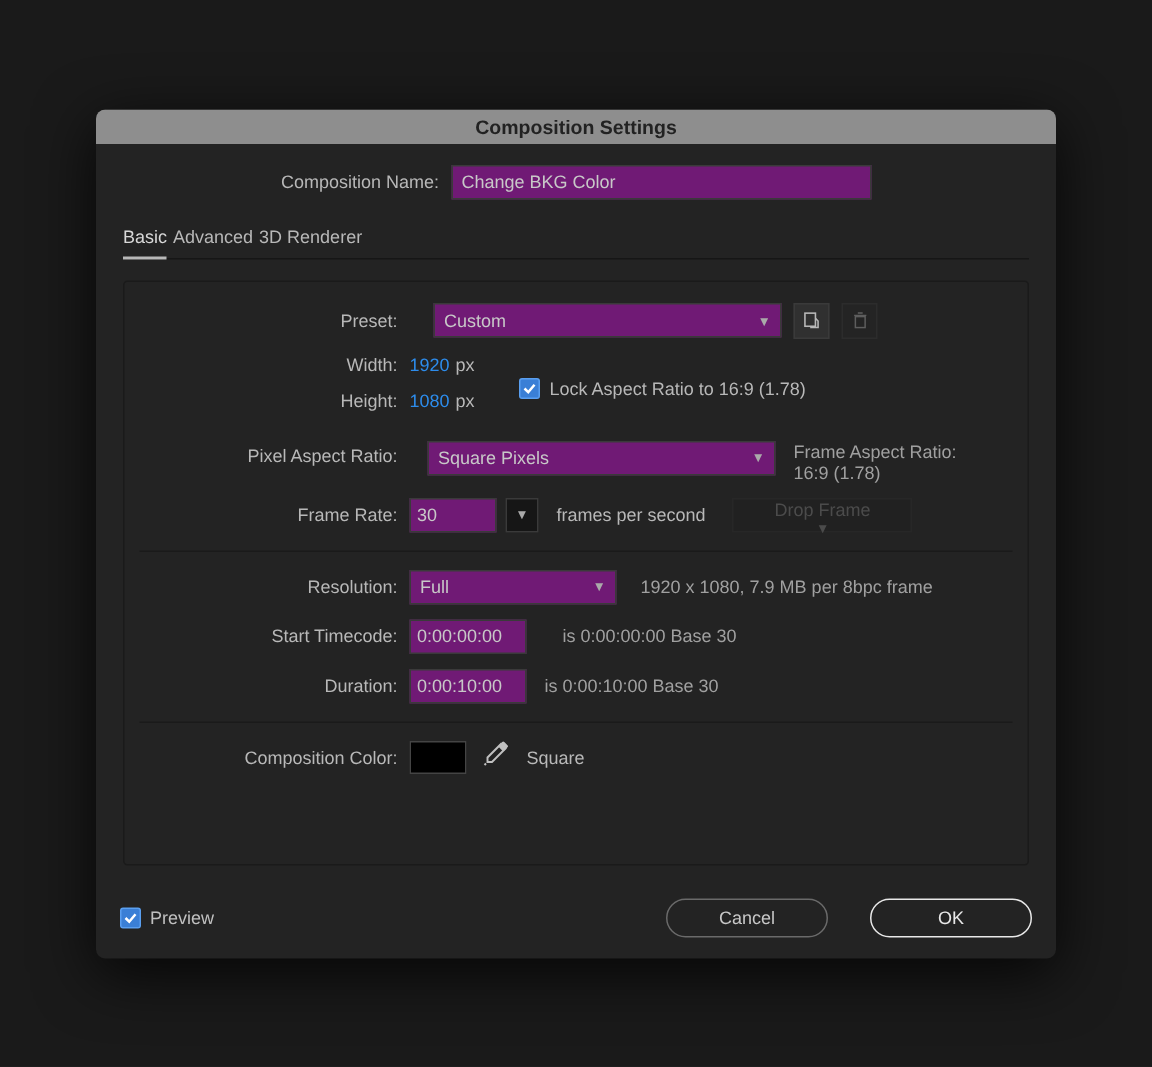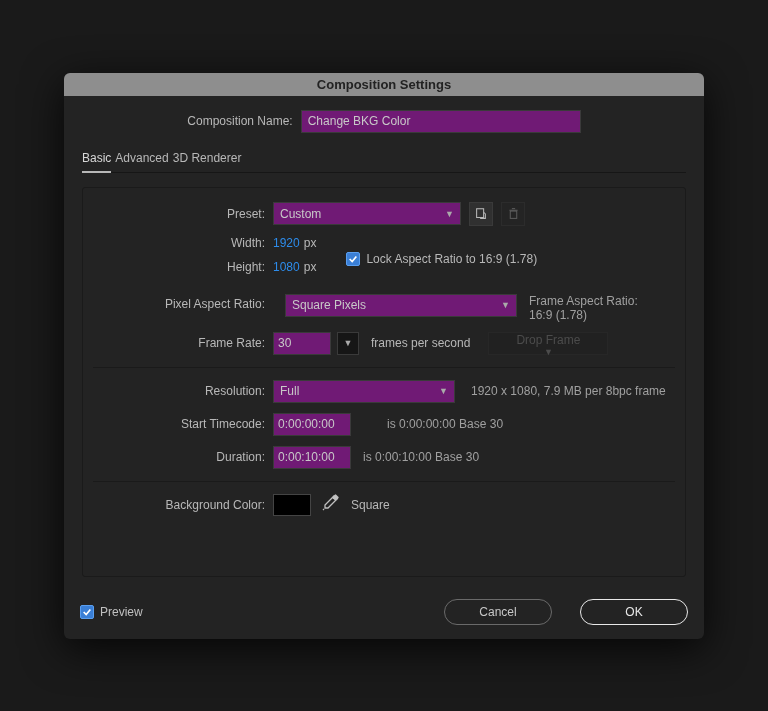--- a/index.html
+++ b/index.html
@@ -209,23 +209,23 @@
       width: 22px;
       height: 23px;
       background: #161616;
       border: 1px solid #3a3a3a;
       display: flex;
       align-items: center;
       justify-content: center;
       margin-left: 6px;
       cursor: pointer;
     }
-    .preset-select { width: 188px; }
+    .preset-select { width: 232px; margin-left: 16px; }
     .par-select { width: 232px; margin-left: 12px; }
-    .res-select { width: 182px; }
+    .res-select { width: 138px; }
   </style>
 </head>
 <body>
 
 <div class="dialog">
   <div class="titlebar">
     <span>Composition Settings</span>
   </div>
 
   <div class="content">
@@ -320,33 +320,33 @@
         <div class="select-input res-select">
           <span>Full</span>
           <span class="caret">▼</span>
         </div>
         <span class="aside-text" style="margin-left:16px;">1920 x 1080, 7.9 MB per 8bpc frame</span>
       </div>
 
       <div class="row">
         <div class="label-right">Start Timecode:</div>
         <input class="num-input" style="width: 78px;" value="0:00:00:00">
-        <span class="aside-text" style="margin-left:16px;padding-left:20px;">is 0:00:00:00  Base 30</span>
+        <span class="aside-text" style="margin-left:4px;padding-left:20px;">is 0:00:00:00  Base 30</span>
       </div>
 
       <div class="row">
         <div class="label-right">Duration:</div>
         <input class="num-input" style="width: 78px;" value="0:00:10:00">
         <span class="aside-text" style="margin-left:12px;">is 0:00:10:00  Base 30</span>
       </div>
 
       <hr class="divider">
 
       <div class="row" style="margin-bottom:30px; align-items:center;">
-        <div class="label-right">Background Color:</div>
+        <div class="label-right">Composition Color:</div>
         <div class="color-swatch"></div>
         <div style="margin-left:10px; cursor:pointer;">
           <svg width="18" height="18" viewBox="0 0 18 18">
             <path d="M13 2 L16 5 L7 14 L4 14 L4 11 Z" fill="none" stroke="#c0c0c0" stroke-width="1.3"></path>
             <path d="M3 15 L2 16" stroke="#c0c0c0" stroke-width="1.3"></path>
             <rect x="12" y="1" width="5" height="5" rx="1" fill="#c0c0c0" transform="rotate(45 14.5 3.5)"></rect>
           </svg>
         </div>
         <span style="margin-left:12px;">Square</span>
       </div>

